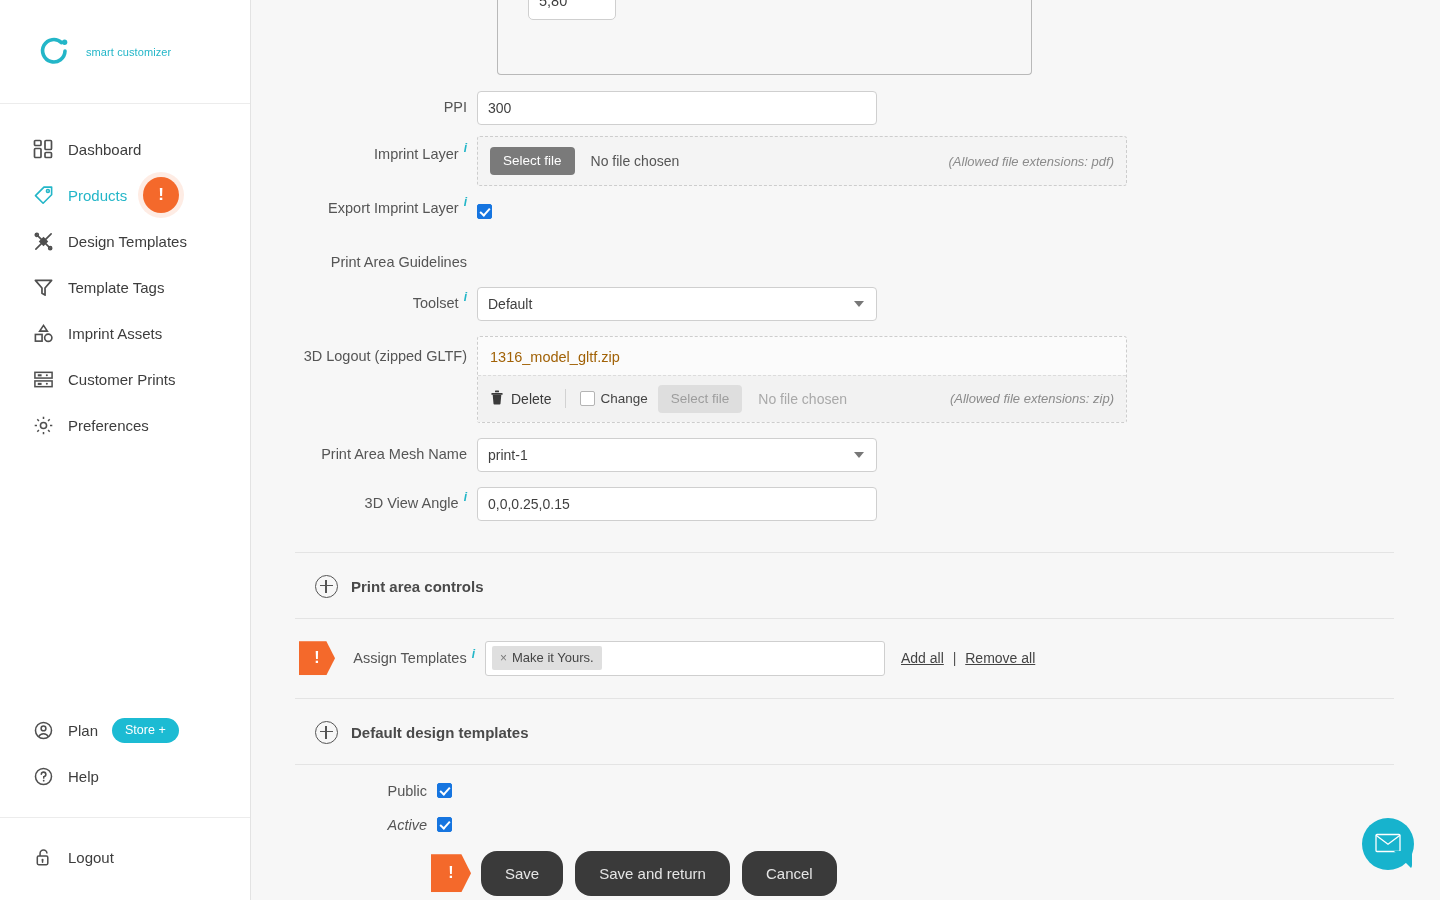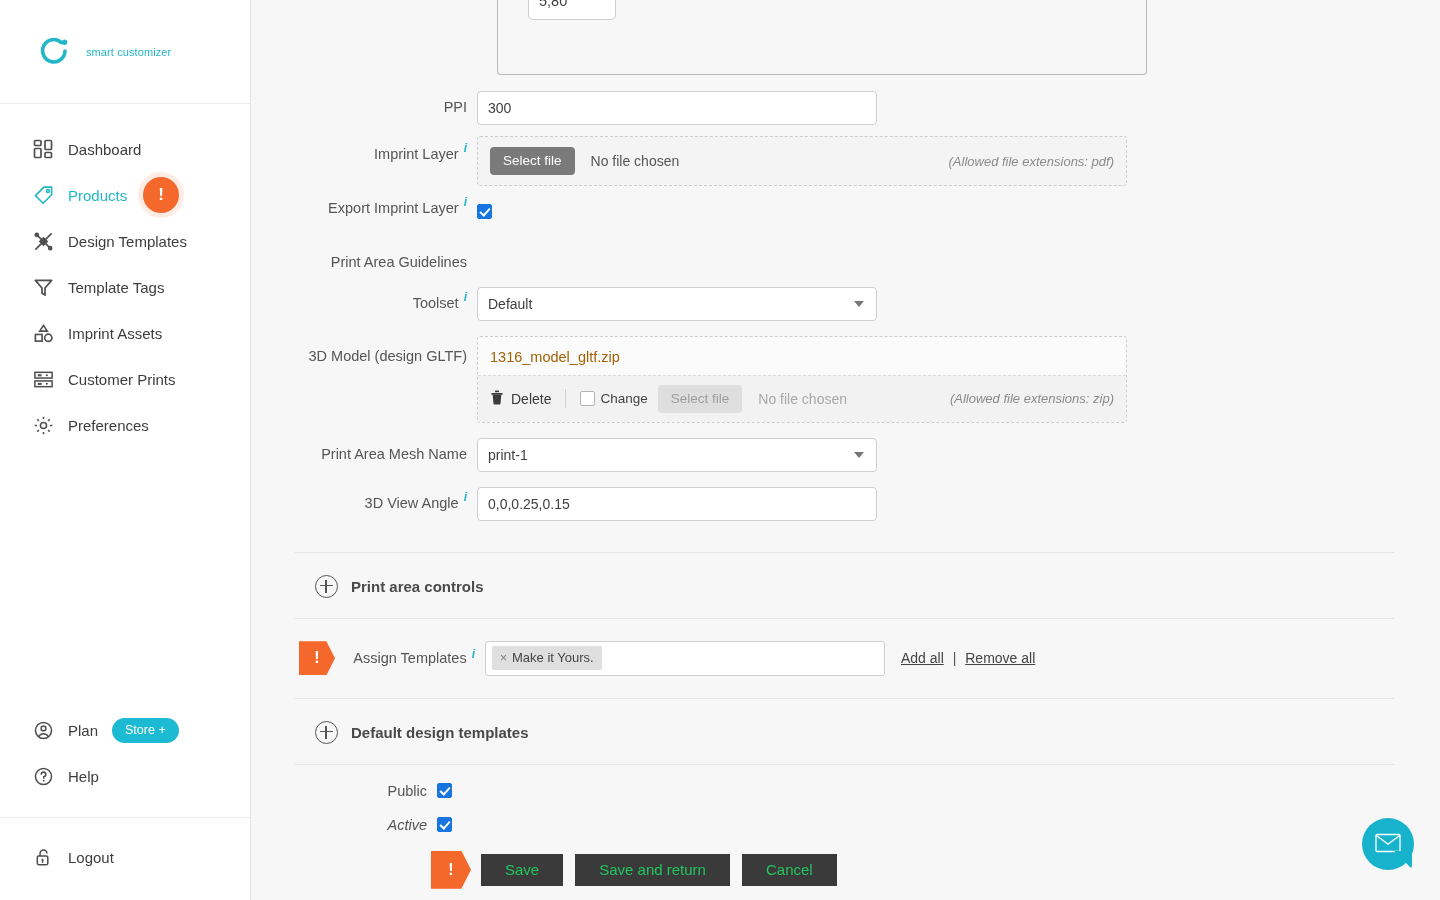--- a/index.html
+++ b/index.html
@@ -196,21 +196,21 @@
     margin-right: 2px;
   }
 
   
   .top-panel {
     border: 1px solid #b9b9b9;
     border-top: none;
     border-radius: 0 0 4px 4px;
     height: 75px;
     margin: 0 0 0 210px;
-    width: 650px;
+    width: 535px;
     box-sizing: border-box;
     background: #f7f7f7;
     position: relative;
   }
   .top-panel input.small {
     position: absolute;
     left: 30px;
     top: -18px;
     width: 88px;
     height: 38px;
@@ -443,24 +443,24 @@
 
   
   .bottom-area { padding: 18px 0 0 0; }
   .chk-row {
     display: flex;
     align-items: center;
     margin-bottom: 18px;
   }
   .btn-dark {
     background: #3a3a3a;
-    color: #22c55e;
+    color: #e5e5e5;
     border: none;
-    border-radius: 0;
-    height: 32px;
+    border-radius: 16px;
+    height: 45px;
     padding: 0 24px;
     font-family: "Liberation Sans", sans-serif;
     font-size: 15px;
     cursor: pointer;
     margin-right: 12px;
   }
   .btnbar {
     display: flex;
     align-items: center;
     padding-left: 0;
@@ -692,21 +692,21 @@
         </div>
         <div class="field">
           <div class="select-box">
             <span>Default</span>
             <span class="caret"></span>
           </div>
         </div>
       </div>
 
       <div class="row" style="margin-top:15px;">
-        <div class="lbl" style="padding-top:12px;">3D Model (design GLTF)</div>
+        <div class="lbl" style="padding-top:12px;">3D Logout (zipped GLTF)</div>
         <div class="field">
           <div class="modelbox">
             <div class="fname">1316_model_gltf.zip</div>
             <div class="actions">
               <span class="del">
                 <span>
                   <svg width="14" height="16" viewBox="0 0 14 16" fill="#3b3b3b">
                     <rect x="1.4" y="4" width="11.2" height="1.7" rx=".5"></rect>
                     <rect x="5" y="1.6" width="4" height="1.7" rx=".5"></rect>
                     <path d="M2.7 5.7h8.6l-.8 9.1a.9.9 0 0 1-.9.8H4.4a.9.9 0 0 1-.9-.8z"></path>

